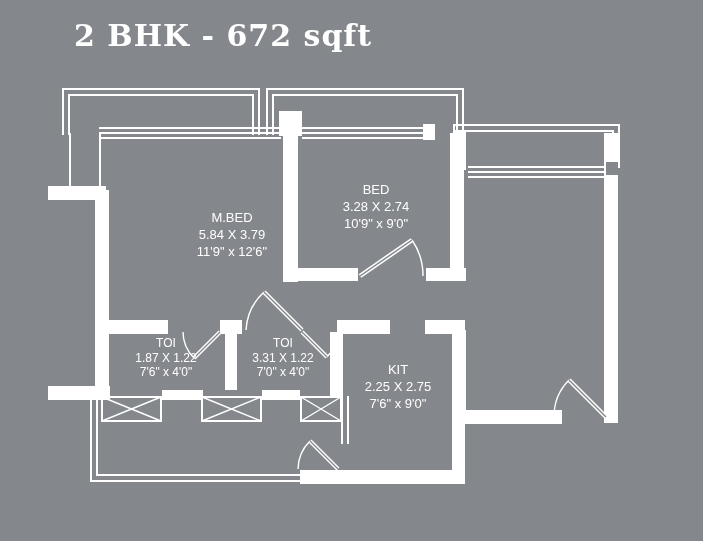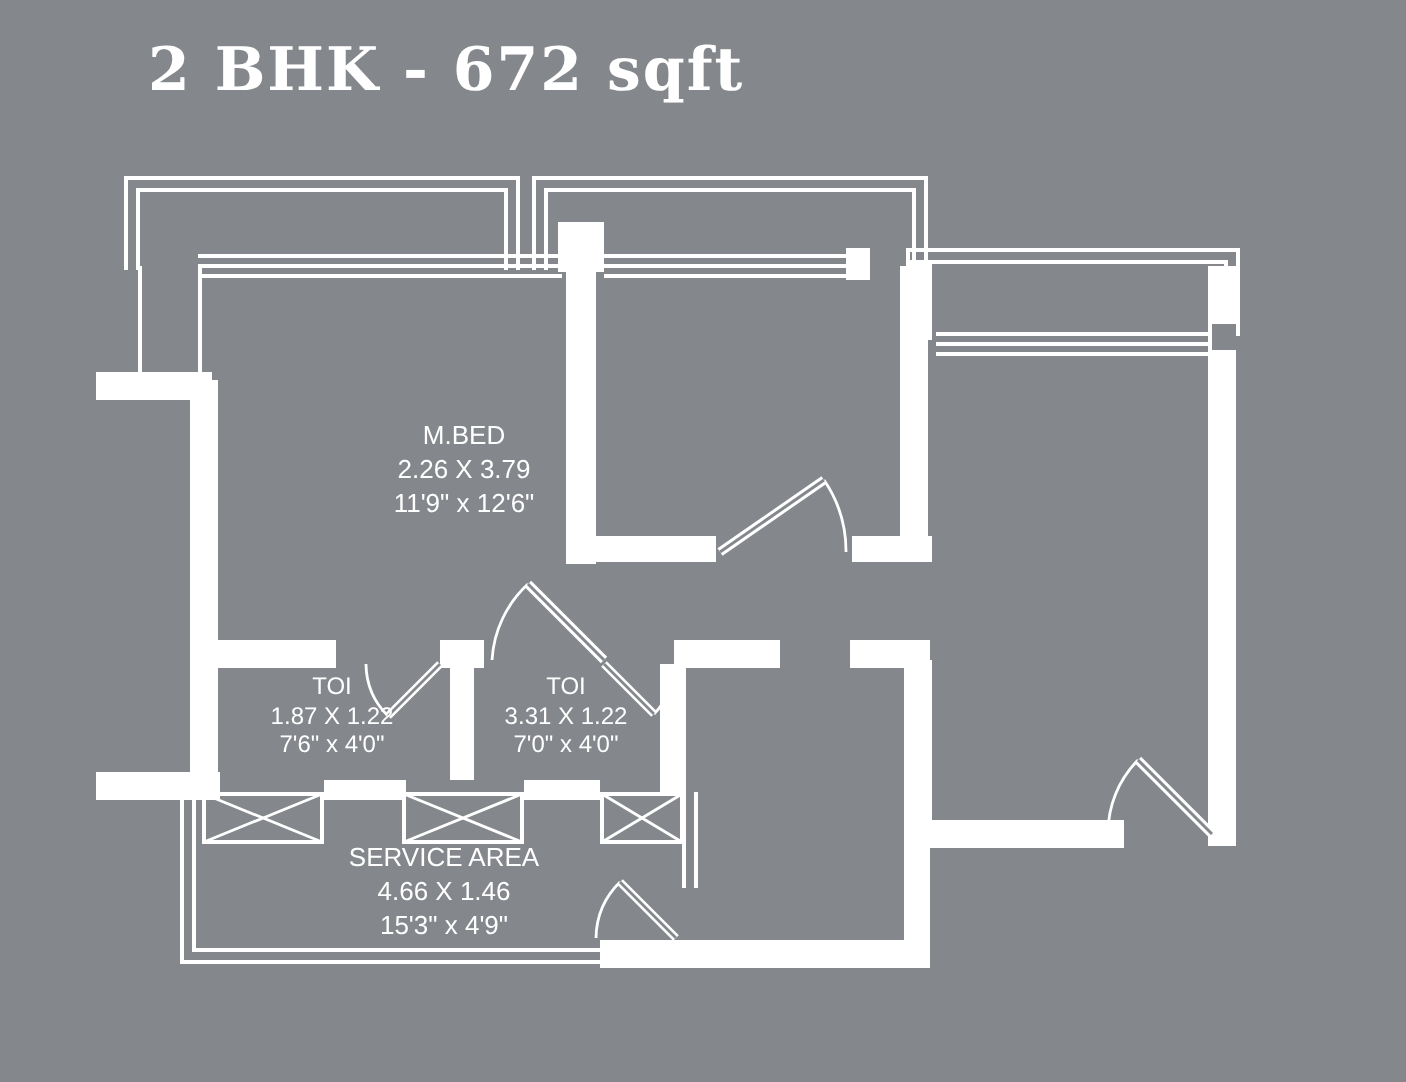--- a/index.html
+++ b/index.html
@@ -121,32 +121,37 @@
     <line x1="606" y1="417" x2="569" y2="380" stroke="#fff" stroke-width="4.5"></line>
     <line x1="606" y1="417" x2="569" y2="380" stroke="#84878c" stroke-width="1.5"></line>
 
     <path d="M298,469 A40,40 0 0 1 310,441" fill="none" stroke="#fff" stroke-width="1.4"></path>
     <line x1="338" y1="469" x2="310" y2="441" stroke="#fff" stroke-width="4"></line>
     <line x1="338" y1="469" x2="310" y2="441" stroke="#84878c" stroke-width="1.3"></line>
   </svg>
 
   <div class="room-label" style="left:232px;top:210px;">
     <div>M.BED</div>
-    <div>2.26 X 3.79</div>
+    <div>5.84 X 3.79</div>
     <div>11'9" x 12'6"</div>
+  </div>
+  <div class="room-label" style="left:376px;top:182px;">
+    <div>BED</div>
+    <div>3.28 X 2.74</div>
+    <div>10'9" x 9'0"</div>
   </div>
   <div class="room-label small" style="left:166px;top:336px;">
     <div>TOI</div>
     <div>1.87 X 1.22</div>
     <div>7'6" x 4'0"</div>
   </div>
   <div class="room-label small" style="left:283px;top:336px;">
     <div>TOI</div>
     <div>3.31 X 1.22</div>
     <div>7'0" x 4'0"</div>
   </div>
-  <div class="room-label" style="left:222px;top:421px;">
-    <div>SERVICE  AREA</div>
-    <div>4.66 X 1.46</div>
-    <div>15'3" x 4'9"</div>
+  <div class="room-label" style="left:398px;top:362px;">
+    <div>KIT</div>
+    <div>2.25 X 2.75</div>
+    <div>7'6" x 9'0"</div>
   </div>
 
 </div>
 
 </body></html>

